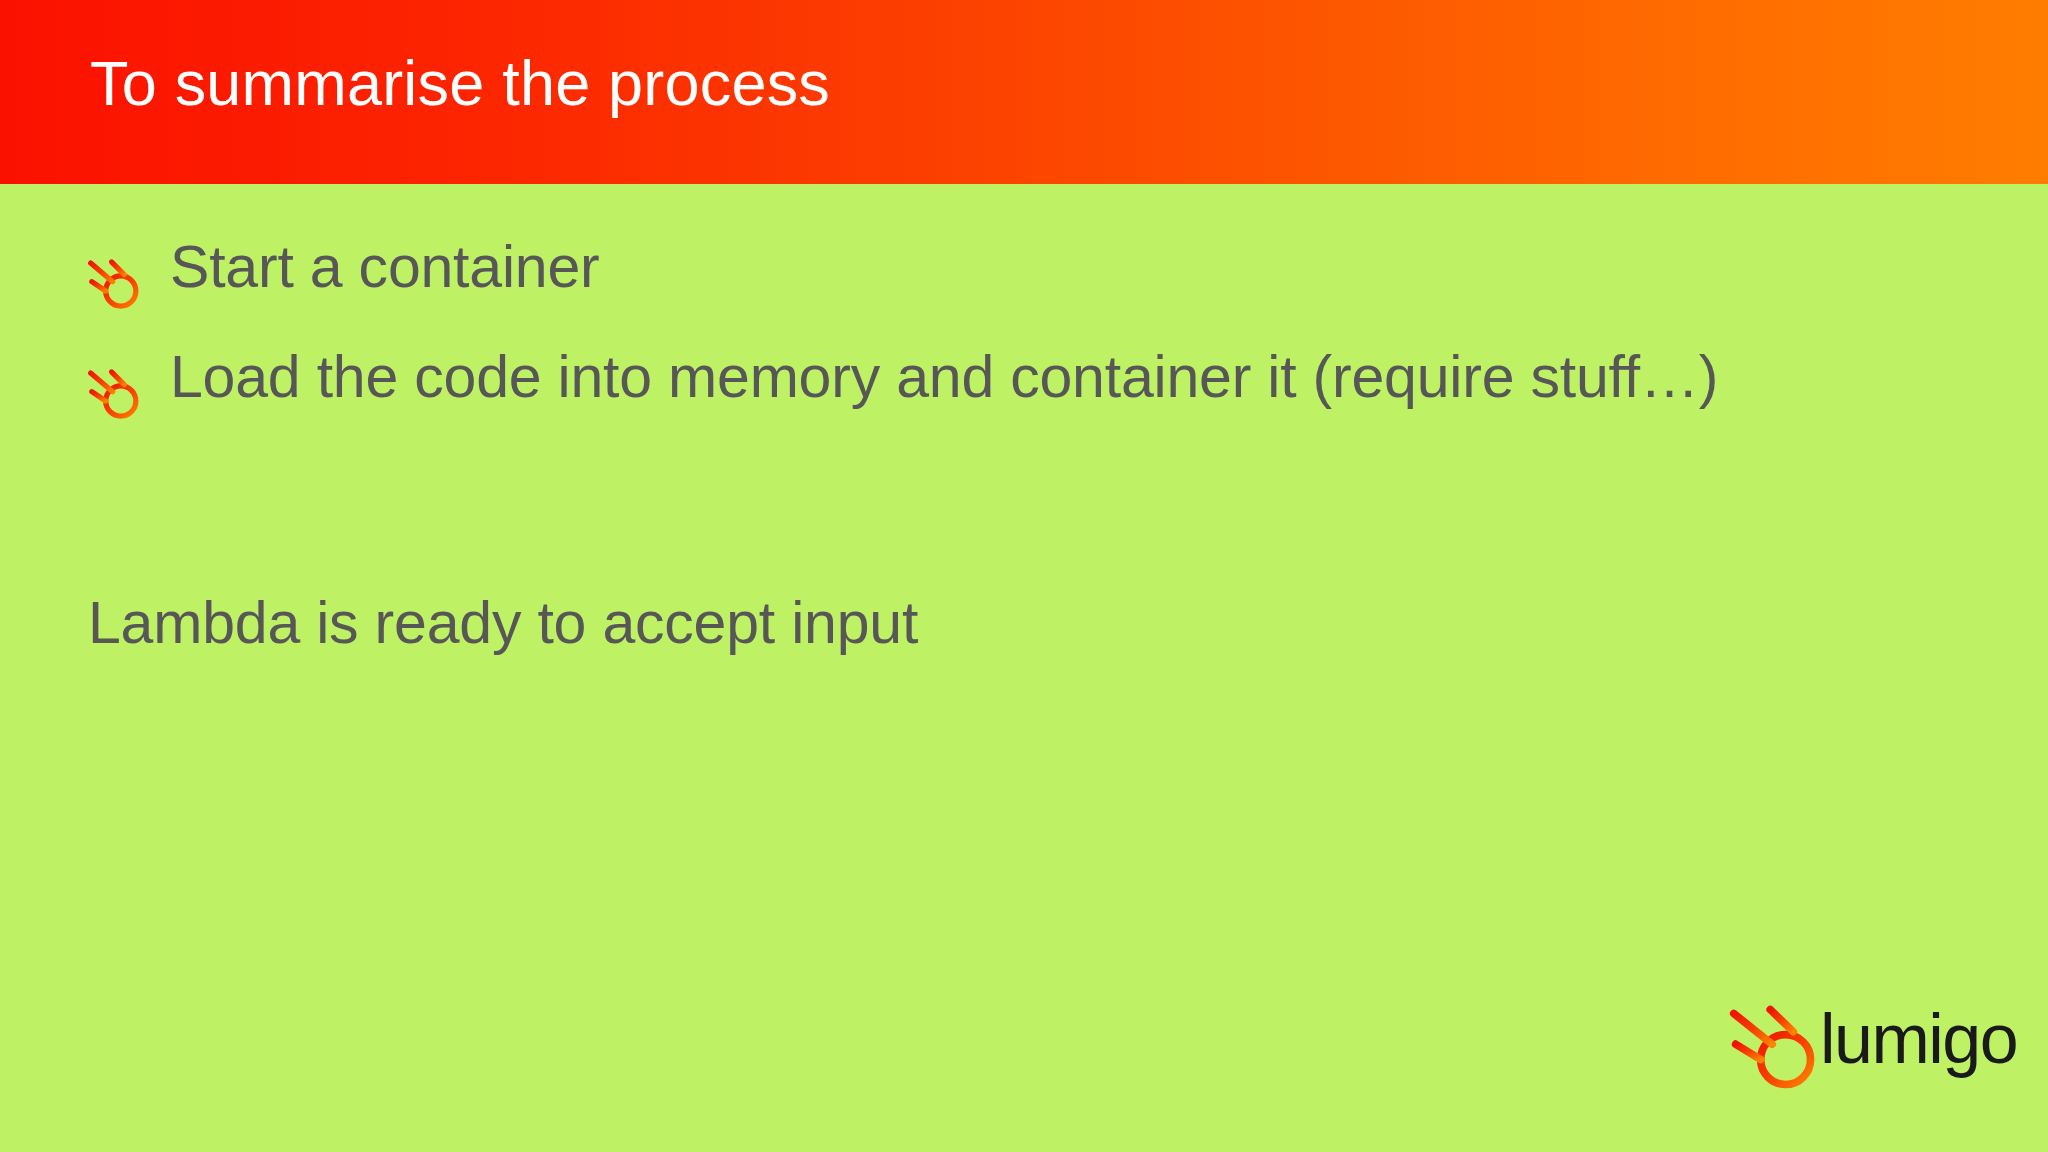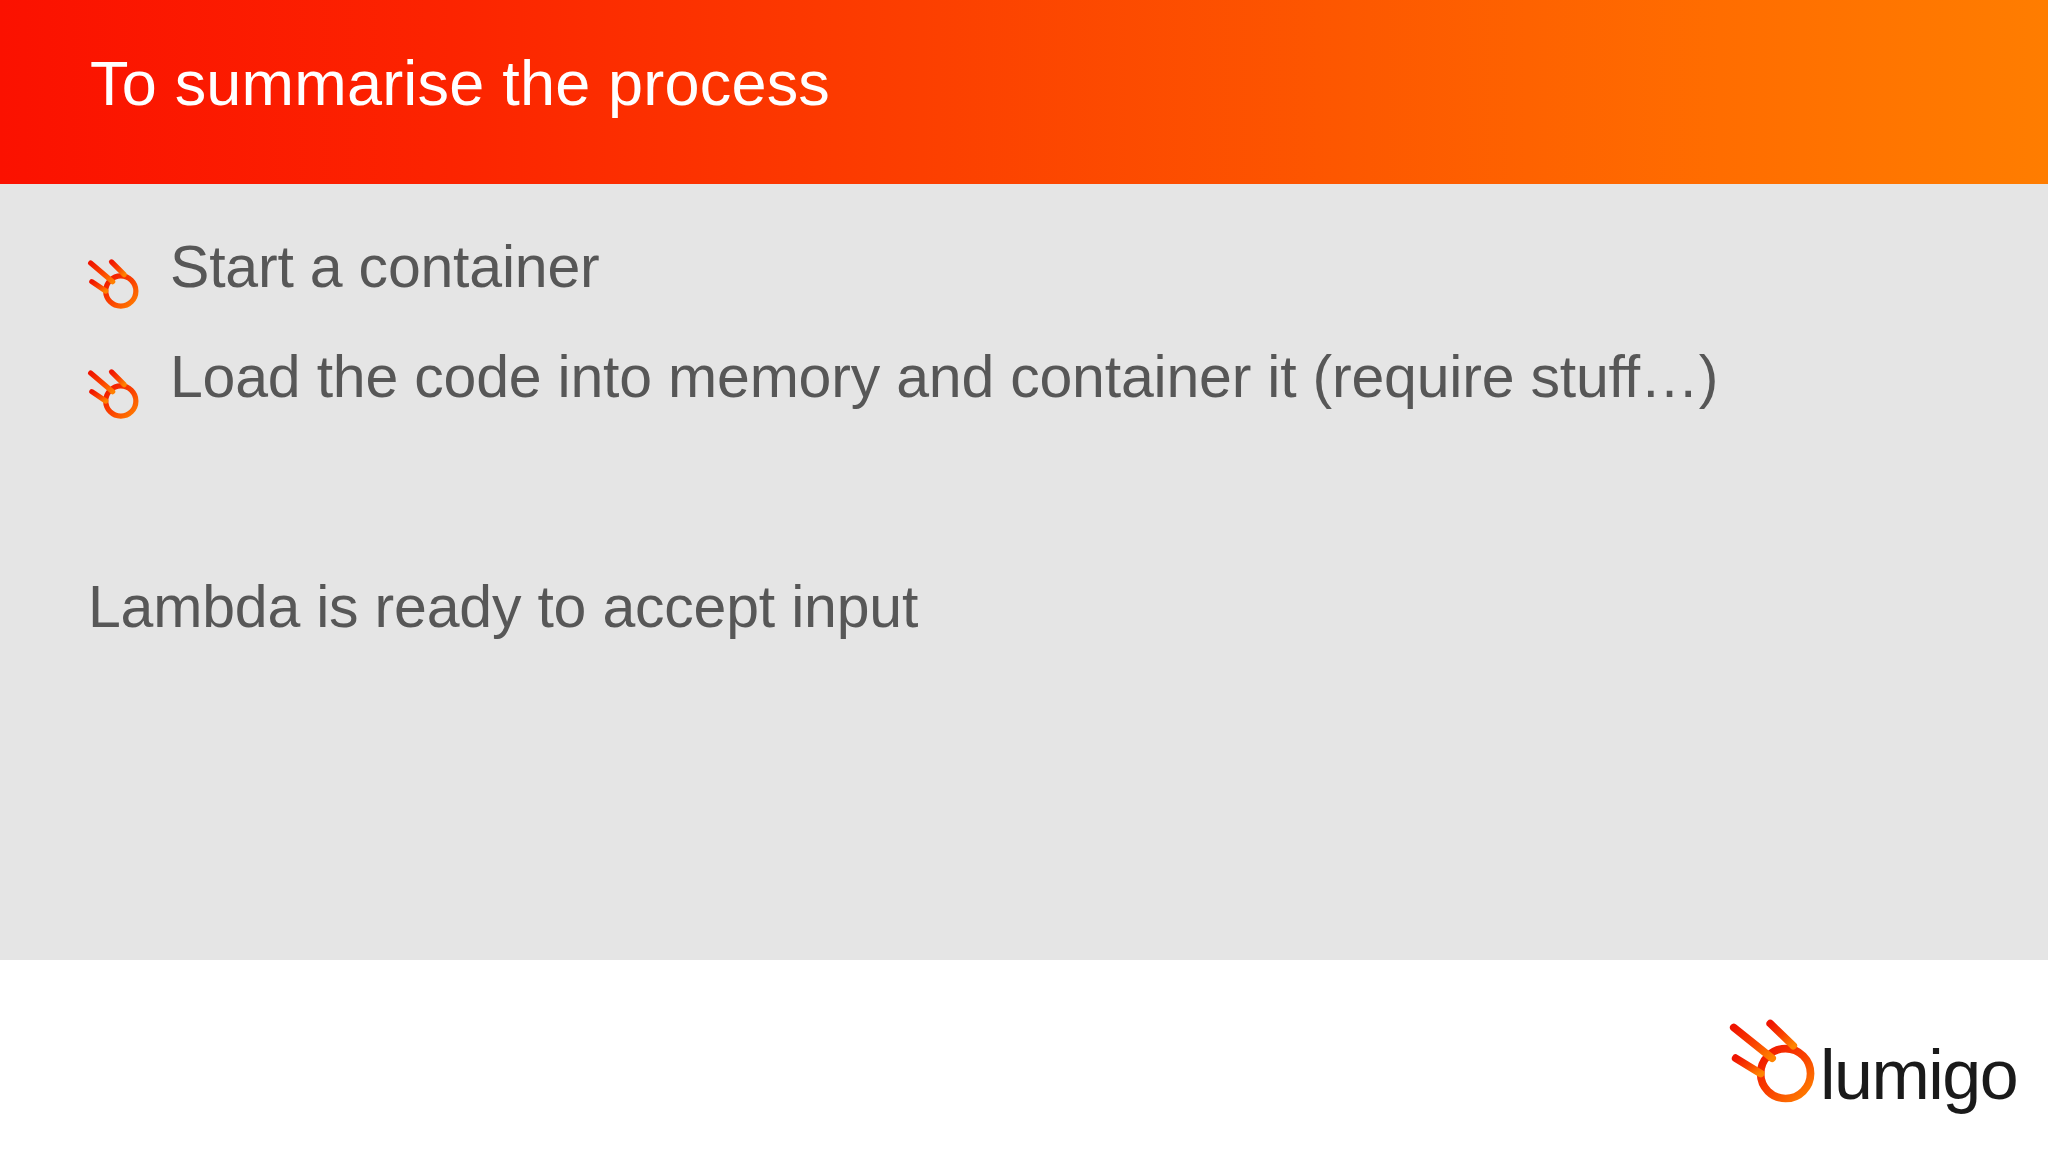--- a/index.html
+++ b/index.html
@@ -11,22 +11,22 @@
     width: 2048px;
     height: 1152px;
     overflow: hidden;
     font-family: "Liberation Sans", sans-serif;
     -webkit-font-smoothing: antialiased;
   }
 
   .slide {
     position: relative;
     width: 2048px;
-    height: 960px;
-    background: #e5e5e5;
+    height: 1152px;
+    background: #bef264;
   }
 
   
   .title-band {
     position: absolute;
     left: 0;
     top: 0;
     width: 2048px;
     height: 184px;
     background: linear-gradient(90deg, #fb1100 0%, #fc2400 22%, #fc3f00 45%, #fd5800 66%, #ff6d00 84%, #ff7d00 100%);
@@ -82,38 +82,38 @@
     display: block;
   }
 
   .bullet-text {
     display: inline;
   }
 
   .closing-line {
     position: absolute;
     left: 88px;
-    top: 368px;
+    top: 384px;
     font-size: 59px;
     line-height: 110px;
     color: #575757;
     font-weight: 400;
     letter-spacing: -0.2px;
     white-space: nowrap;
   }
 
   
   .logo {
     position: absolute;
     left: 1728px;
     top: 1000px;
     width: 290px;
     height: 110px;
     display: flex;
-    align-items: flex-end;
+    align-items: flex-start;
   }
   .logo-mark {
     width: 96px;
     height: 96px;
     display: block;
     flex: 0 0 auto;
   }
   .logo-word {
     font-size: 70px;
     line-height: 70px;

